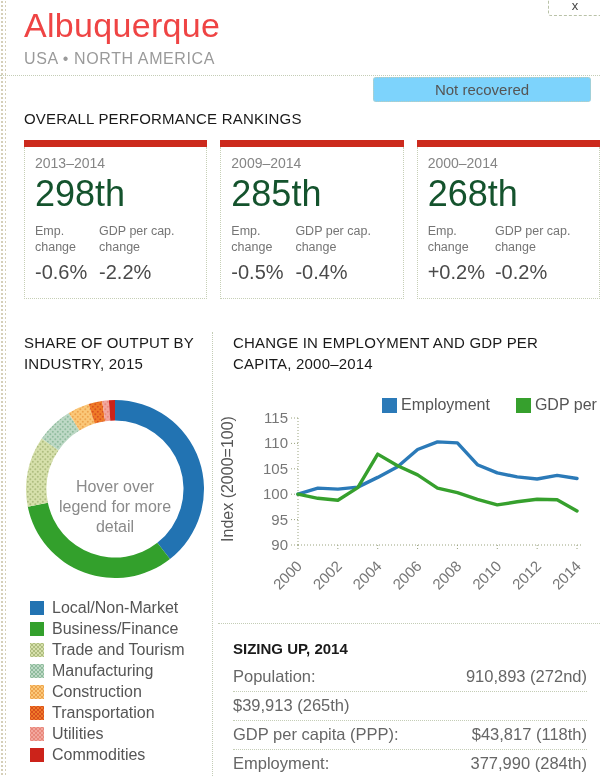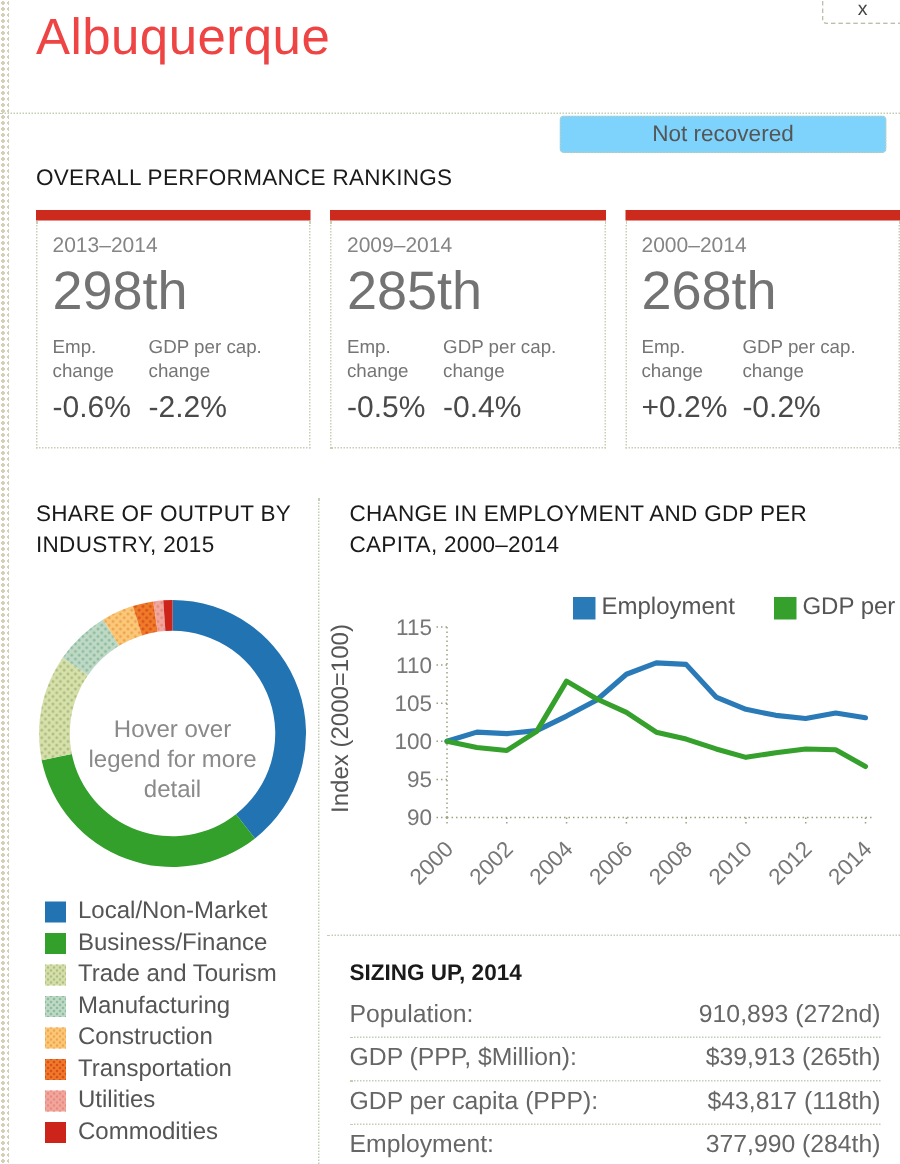--- a/index.html
+++ b/index.html
@@ -23,21 +23,21 @@
     border-radius:3px;font-size:15px;color:#555;display:flex;align-items:center;justify-content:center;background:#7dd3fc;}
 
   
   .section-heading{font-size:15px;font-weight:normal;color:#1a1a1a;letter-spacing:.2px;}
   .rank-heading{left:24px;top:110px;}
   .cards{left:24px;top:140px;width:576px;display:flex;gap:13px;}
   .card{flex:1;min-width:0;}
   .card-accent{height:7px;}
   .card-body{border:1px dotted #c6cfb6;border-top:none;padding:8px 10px 14px 10px;min-height:128px;}
   .card-period{font-size:14px;color:#858585;}
-  .card-rank{font-size:36px;color:#737373;margin-top:2px;line-height:1.15;}
+  .card-rank{font-size:36px;color:#14532d;margin-top:2px;line-height:1.15;}
   .card-stats{display:flex;gap:10px;margin-top:10px;}
   .card-col1{width:60px;}
   .card-col2{width:108px;}
   .stat-label{font-size:12.5px;color:#757575;line-height:1.25;}
   .stat-value{font-size:20px;color:#4a4a4a;margin-top:5px;}
 
   
   .v-divider{left:212px;top:332px;height:444px;border-left:1px dotted #c4cdb6;}
   .h-divider-right{left:218px;top:623px;width:382px;border-top:1px dotted #c4cdb6;}
 
@@ -72,20 +72,21 @@
 <body>
 
 <div id="app">
   <div class="abs edge-strip"></div>
 
   <div class="abs close-btn">
     <span>x</span>
   </div>
 
   <div class="abs title">Albuquerque</div>
+  <div class="abs subtitle">USA • NORTH AMERICA</div>
   <div class="abs hr-top"></div>
   <div class="abs status-badge">Not recovered</div>
 
   <div class="abs section-heading rank-heading">OVERALL PERFORMANCE RANKINGS</div>
   <div class="abs cards" id="cards">
       <div class="card">
         <div class="card-accent" style="background: rgb(204, 42, 29);"></div>
         <div class="card-body">
           <div class="card-period">2013–2014</div>
           <div class="card-rank">298th</div>
@@ -263,21 +264,20 @@
   <div class="abs h-divider-right"></div>
 
   <div class="abs sizing">
     <div class="sizing-title">SIZING UP, 2014</div>
     <div id="sizing-rows">
         <div class="sizing-row">
           <span>Population:</span>
           <span>910,893 (272nd)</span>
         </div>
         <div class="sizing-row">
-          <span>GDP (PPP, $Million):</span>
           <span>$39,913 (265th)</span>
         </div>
         <div class="sizing-row">
           <span>GDP per capita (PPP):</span>
           <span>$43,817 (118th)</span>
         </div>
         <div class="sizing-row">
           <span>Employment:</span>
           <span>377,990 (284th)</span>
         </div>

